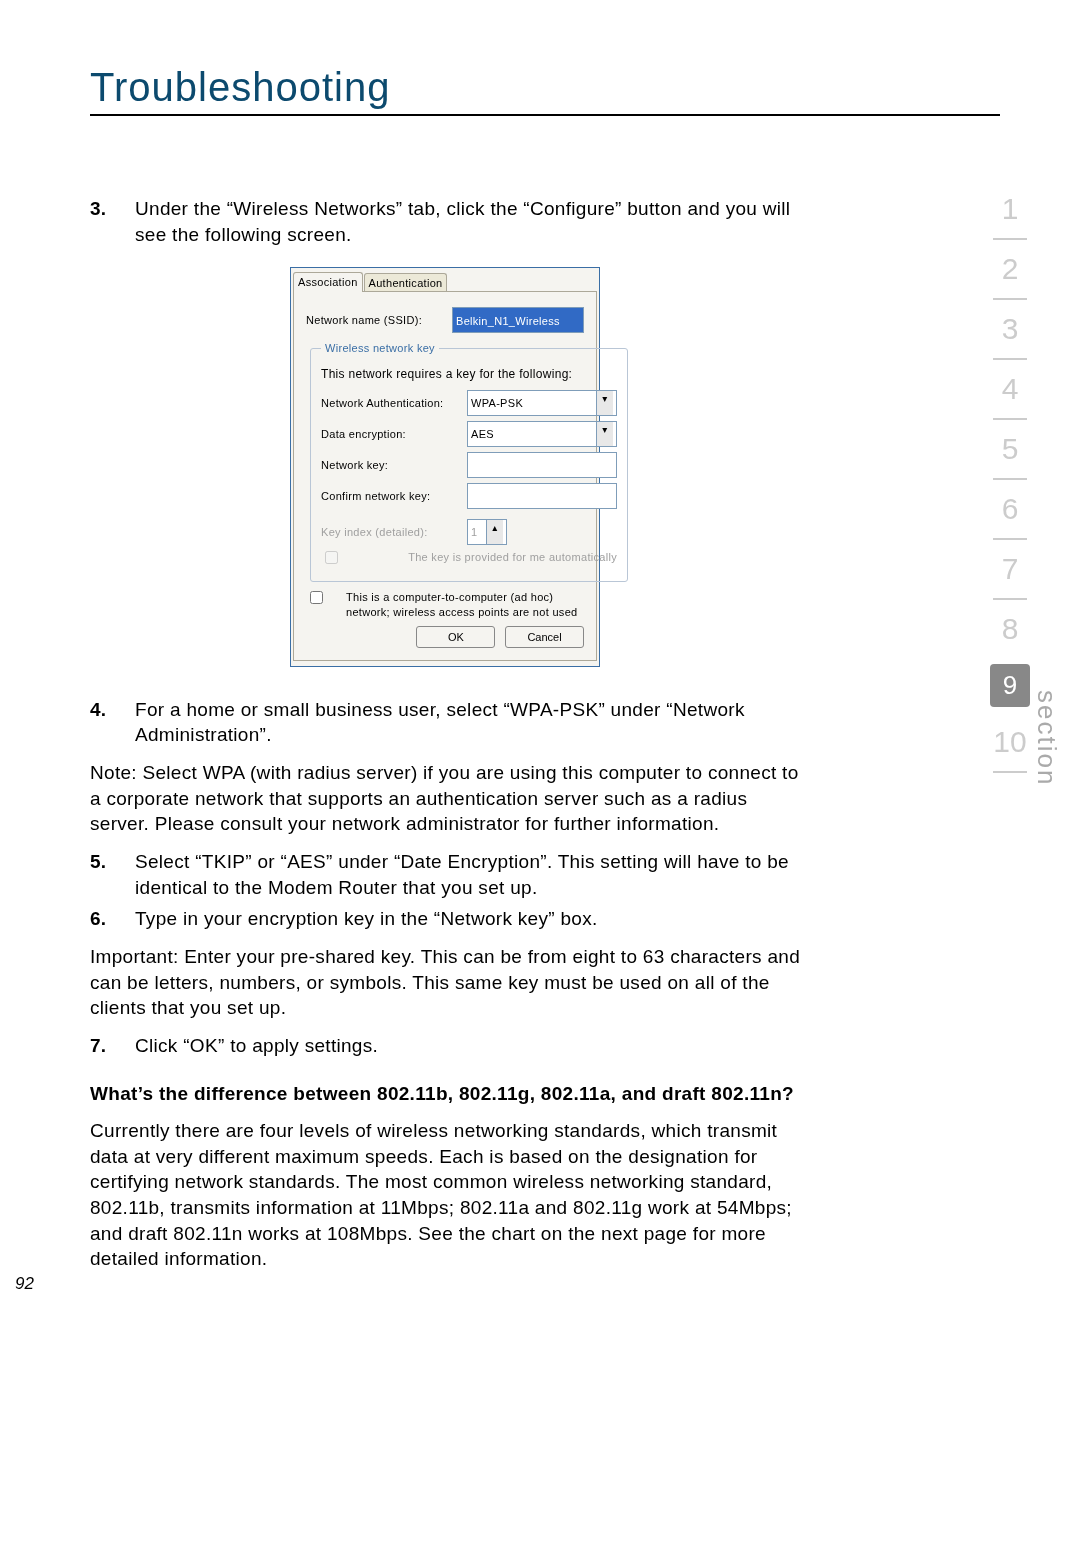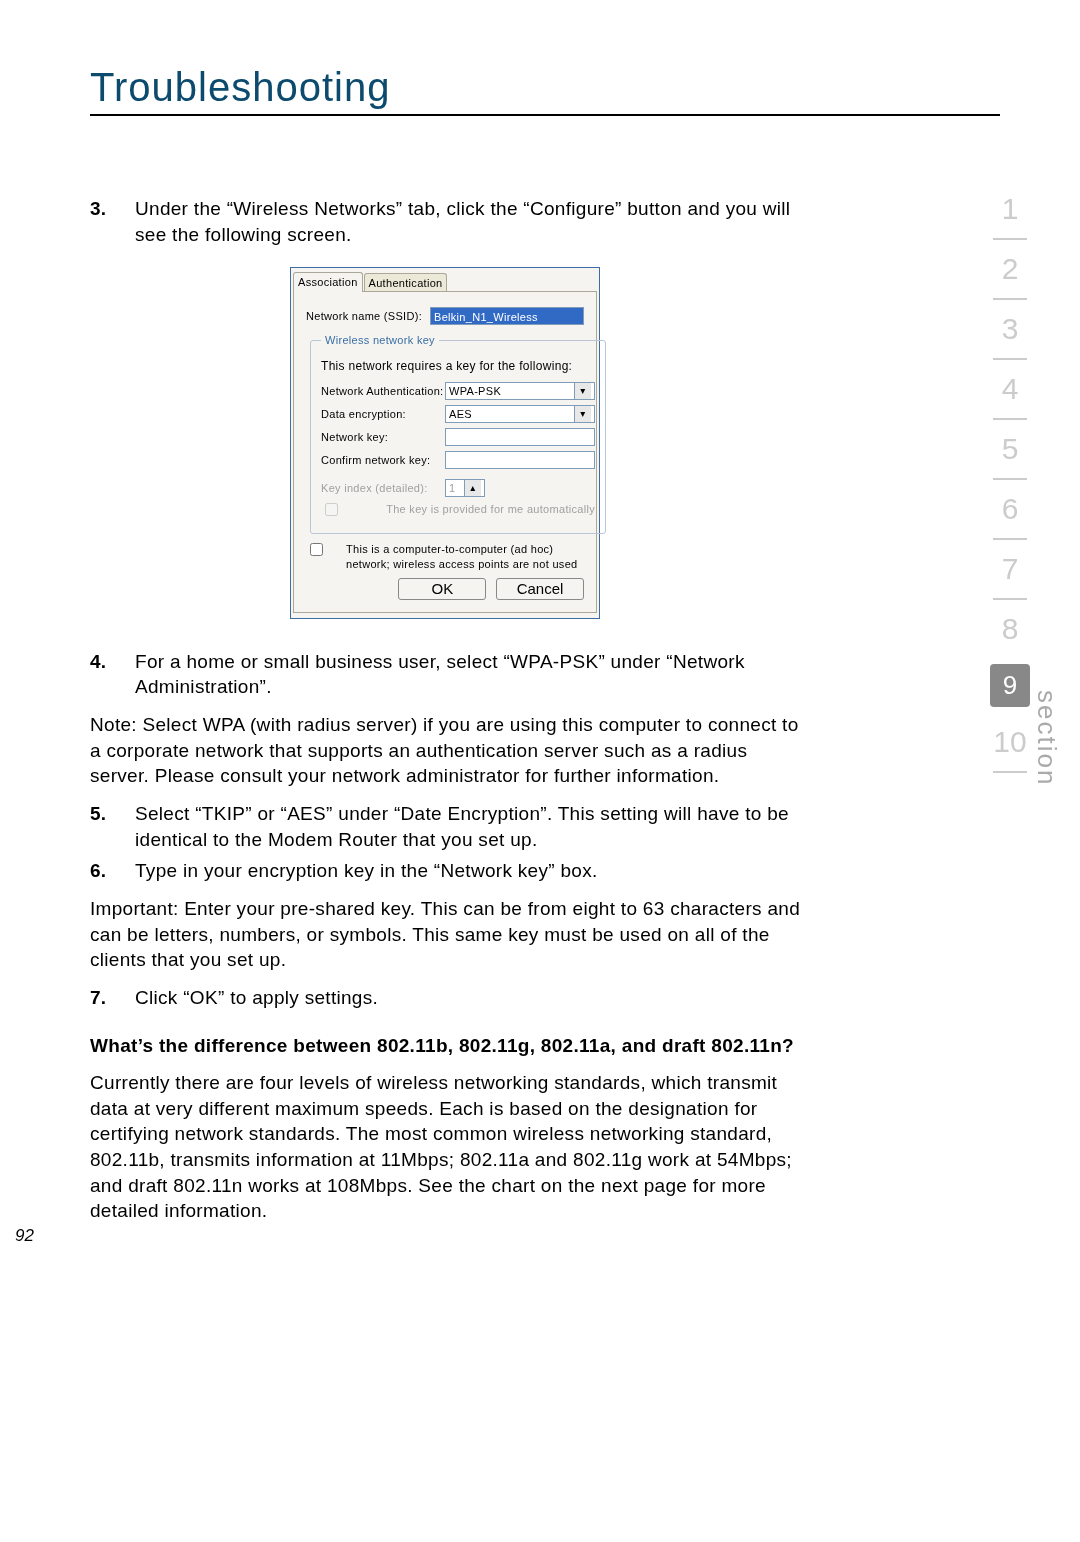--- a/index.html
+++ b/index.html
@@ -156,47 +156,47 @@
   .tab.inactive { background: #ece9d8; z-index: 0; top: 1px; }
   .panel {
     border: 1px solid #aca899;
     margin: 0 2px 5px 2px;
     padding: 10px 12px 12px 12px;
     background: #f5f4f0;
     position: relative;
     z-index: 1;
   }
   .row { display: flex; align-items: center; margin: 5px 0; font-size: 11px; }
-  .row .lbl { width: 124px; }
+  .row .lbl { width: 146px; }
   .row input[type=text], .row select, .row .selbox {
     flex: 1;
     border: 1px solid #7f9db9;
     background: #fff;
-    height: 18px;
+    height: 26px;
     font-size: 11px;
     padding: 0 3px;
     box-sizing: border-box;
   }
   .selbox.hl { background: #316ac5; color: #fff; padding-top:2px; }
   .selbox { display:flex; align-items:center; justify-content:space-between; }
   .selbox .chev { color:#000; background:#e8e8e8; border-left:1px solid #7f9db9; width:16px; text-align:center; height:100%; line-height:16px; font-size:10px;}
   fieldset {
     border: 1px solid #b9c6d6;
     border-radius: 3px;
     padding: 6px 10px 10px 10px;
     margin: 8px 4px;
   }
   fieldset legend { color: #3a6ea5; font-size: 11px; padding: 0 4px; }
   .disabled { color: #a0a0a0; }
   .chk { display:flex; align-items:flex-start; gap:20px; font-size:11px; margin:4px 0;justify-content:space-between; }
   .chk input { margin-top:1px; }
   .btnrow { text-align: right; margin-top: 6px; }
   .btnrow button {
-    width: 88px; height: 22px;
-    font-size: 15px;
+    width: 79px; height: 22px;
+    font-size: 11px;
     background: #f5f4f0;
     border: 1px solid #888;
     border-radius: 3px;
     margin-left: 6px;
   }
   .smallsel {
     width: 40px !important;
     flex: none !important;
   }
 </style>

